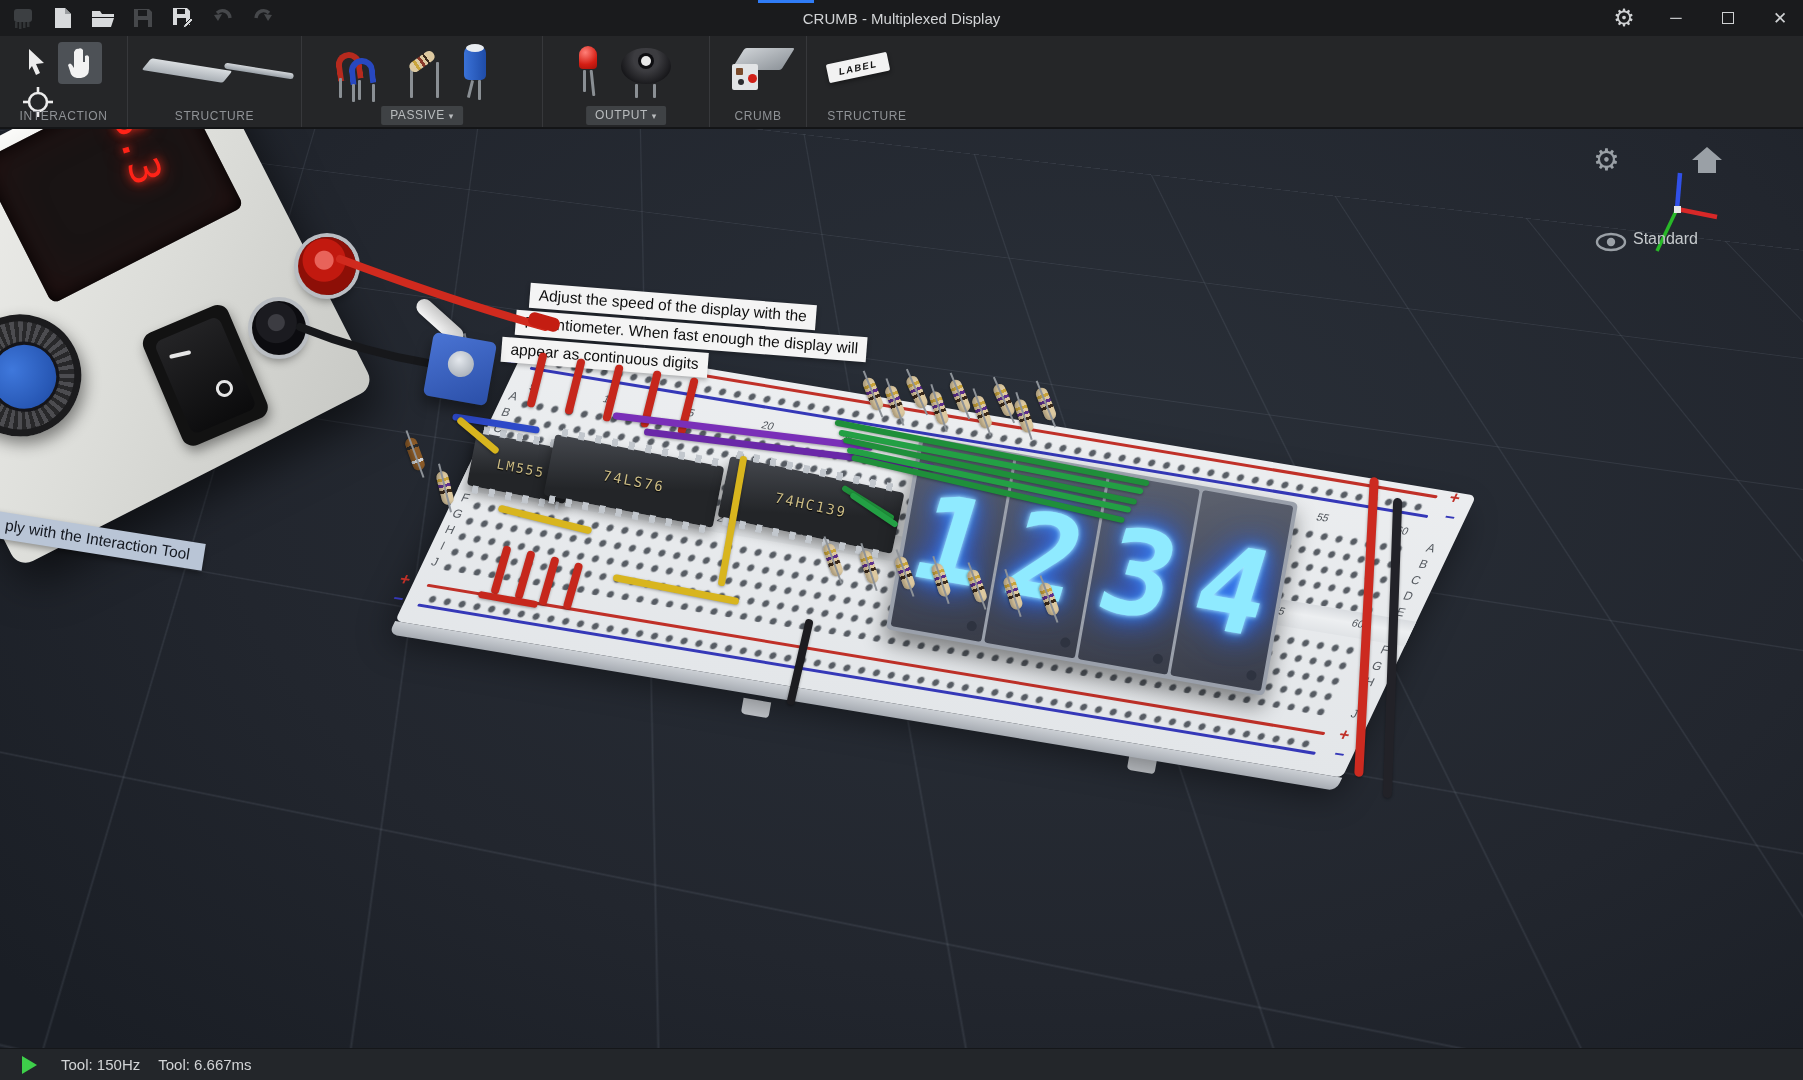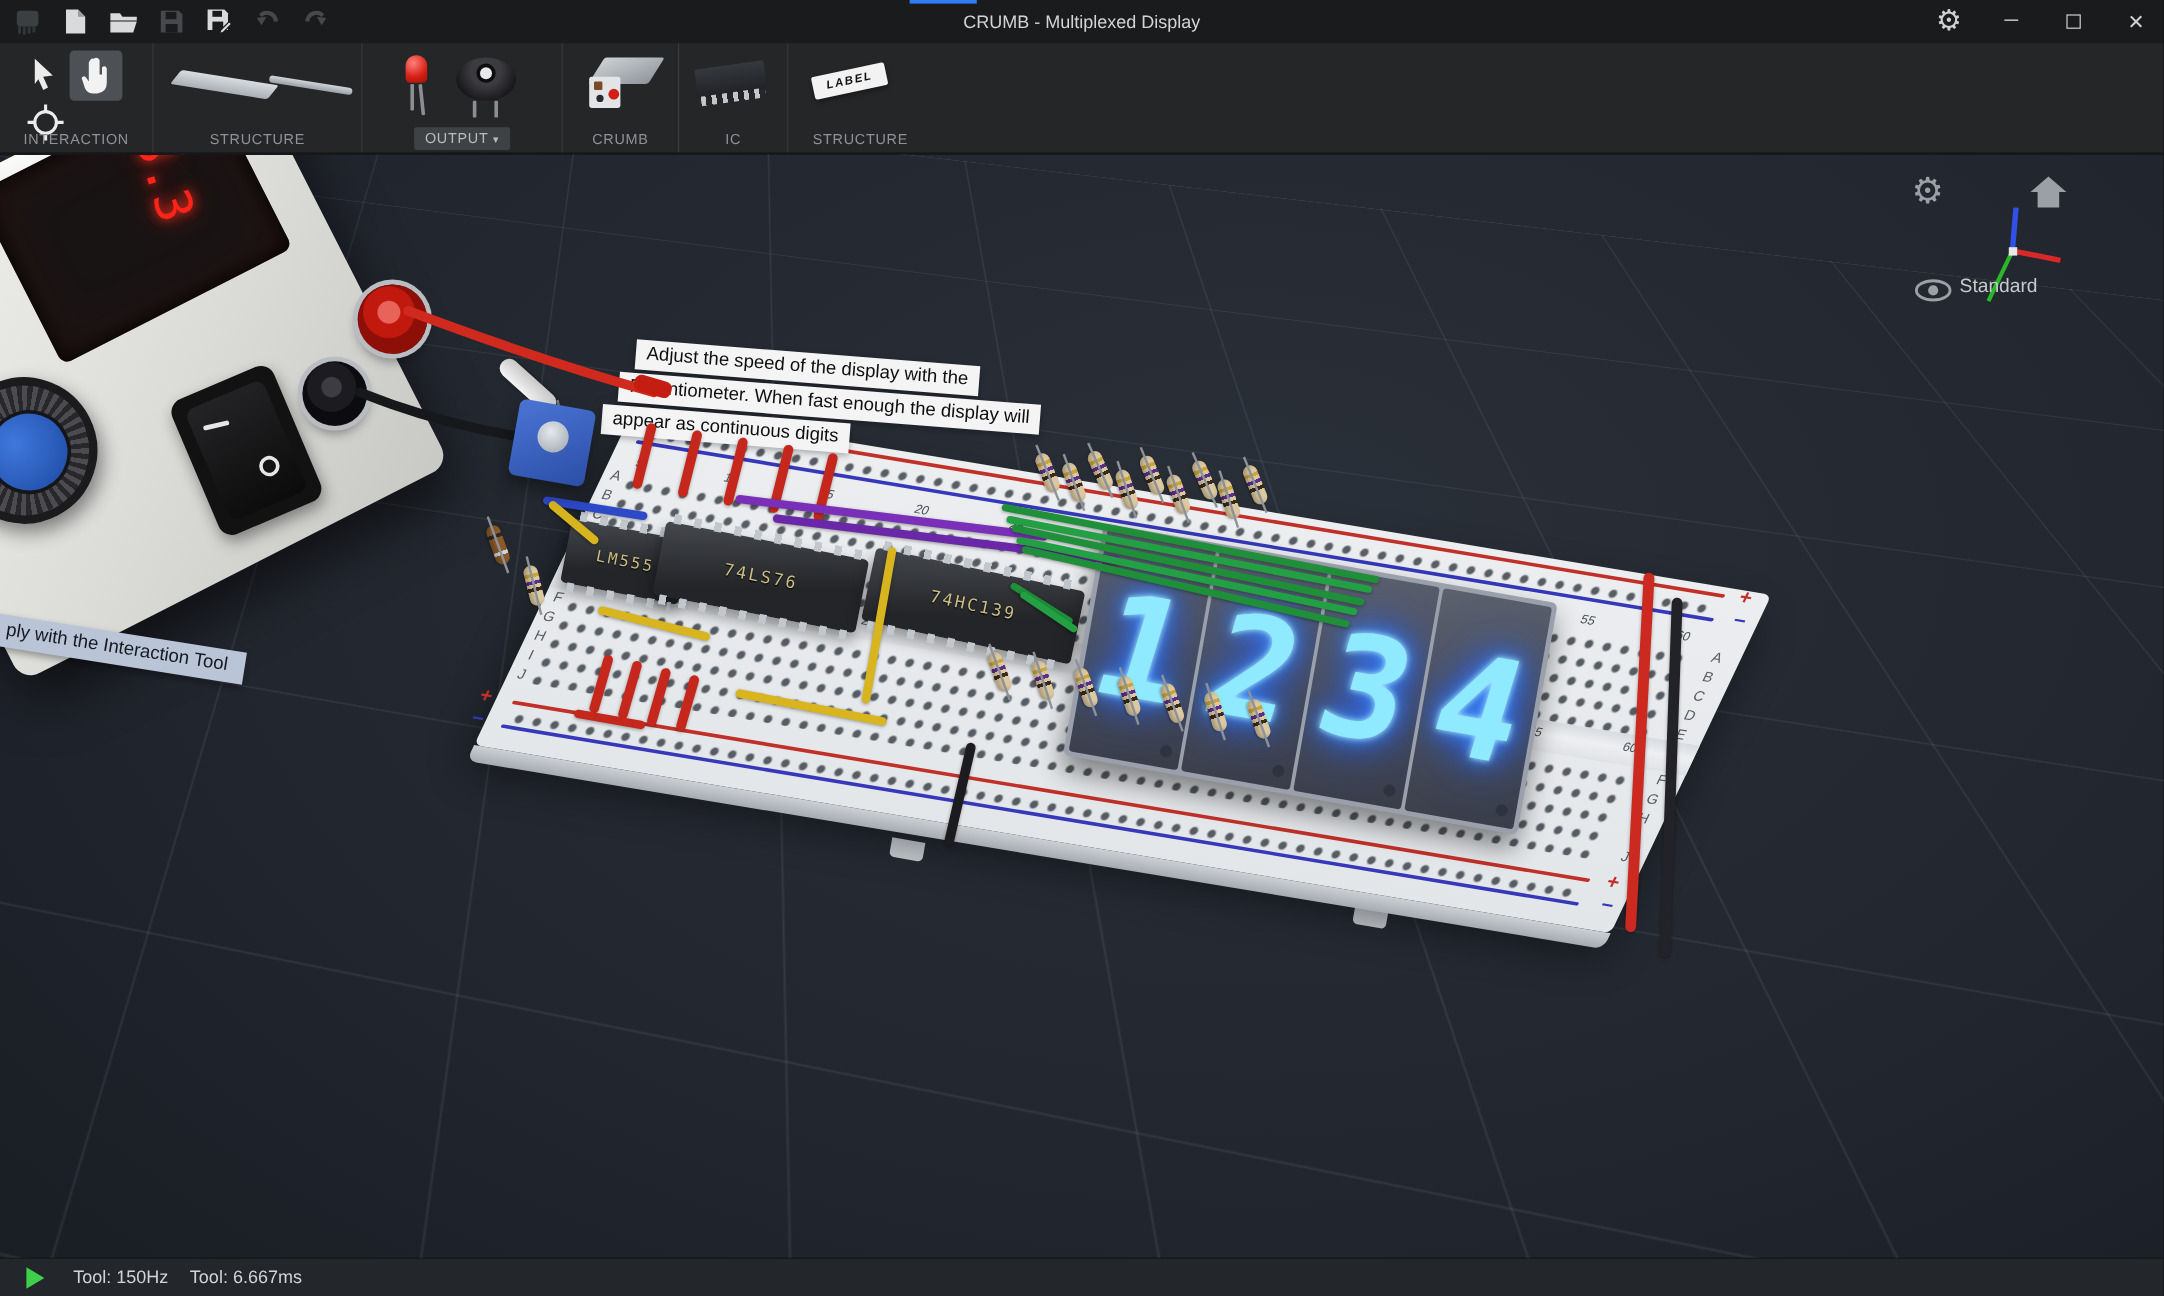--- a/index.html
+++ b/index.html
@@ -265,20 +265,41 @@
       </div>
       <div class="tsec-label">INTERACTION</div>
     </div>
 
     <div class="tsec" style="width:174px;">
       <div class="icon-abs" style="left:18px; top:28px; width:82px; height:13px; border-radius:2px; background:linear-gradient(180deg,#d9dde0,#a9afb5); transform:rotate(9deg) skewX(-30deg);"></div>
       <div class="icon-abs" style="left:96px; top:32px; width:70px; height:6px; border-radius:3px; background:linear-gradient(180deg,#d2d6da,#989fa6); transform:rotate(9deg);"></div>
       <div class="tsec-label">STRUCTURE</div>
     </div>
 
+    <div class="tsec" style="width:241px;">
+      <div class="icon-abs" style="left:34px; top:12px; width:52px; height:52px;">
+        <div class="arc" style="left:0; top:4px; width:26px; height:28px; transform:rotate(-8deg);"></div>
+        <div class="arc" style="left:13px; top:10px; width:26px; height:26px; border-color:#2848c0; transform:rotate(-6deg);"></div>
+        <div class="leg" style="left:3px; top:30px; height:20px;"></div>
+        <div class="leg" style="left:22px; top:32px; height:20px;"></div>
+        <div class="leg" style="left:16px; top:36px; height:18px;"></div>
+        <div class="leg" style="left:36px; top:36px; height:18px;"></div>
+      </div>
+      <div class="icon-abs" style="left:100px; top:10px; width:50px; height:56px;">
+        <div class="leg" style="left:8px; top:22px; height:30px;"></div>
+        <div class="leg" style="left:34px; top:16px; height:36px;"></div>
+        <div class="res-icon-body" style="left:6px; top:10px; transform:rotate(-35deg);"></div>
+      </div>
+      <div class="icon-abs" style="left:158px; top:8px; width:40px; height:58px;">
+        <div class="cap-body" style="left:4px; top:2px;"></div>
+        <div class="leg" style="left:9px; top:36px; height:18px; transform:rotate(14deg);"></div>
+        <div class="leg" style="left:18px; top:36px; height:20px;"></div>
+      </div>
+      <div class="tsec-label btn"><span>PASSIVE</span> <span class="caret">▾</span></div>
+    </div>
 
 
     <div class="tsec" style="width:167px;">
       <div class="icon-abs" style="left:32px; top:10px; width:30px; height:56px;">
         <div class="icon-abs" style="left:4px; top:0; width:18px; height:23px; border-radius:9px 9px 4px 4px; background:radial-gradient(circle at 35% 28%, #ff8078, #d41e14 60%, #a01008);"></div>
         <div class="leg" style="left:8px; top:24px; height:22px;"></div>
         <div class="leg" style="left:16px; top:24px; height:26px; transform:rotate(-6deg);"></div>
       </div>
       <div class="icon-abs" style="left:78px; top:12px; width:54px; height:52px;">
         <div class="icon-abs" style="left:0; top:0; width:50px; height:36px; border-radius:50%; background:radial-gradient(ellipse at 50% 30%, #3c3c40 0 35%, #17171a 75%);"></div>
@@ -293,26 +314,20 @@
       <div class="icon-abs" style="left:20px; top:12px; width:56px; height:46px;">
         <div class="icon-abs" style="left:0; top:0; width:50px; height:22px; background:linear-gradient(150deg,#cdd1d5,#8f959b); transform:skewX(-32deg) translateX(8px); border-radius:2px;"></div>
         <div class="icon-abs" style="left:2px; top:16px; width:26px; height:26px; background:#e2e4e6; border-radius:2px;"></div>
         <div class="icon-abs" style="left:6px; top:20px; width:7px; height:7px; background:#7a4a2a; border-radius:1px;"></div>
         <div class="icon-abs" style="left:18px; top:26px; width:9px; height:9px; border-radius:50%; background:#d02018;"></div>
         <div class="icon-abs" style="left:8px; top:31px; width:6px; height:6px; border-radius:50%; background:#2a2a2e;"></div>
       </div>
       <div class="tsec-label">CRUMB</div>
     </div>
 
-    <div class="tsec" style="width:91px;">
-      <div class="icon-abs" style="left:14px; top:18px; width:58px; height:24px; background:linear-gradient(#35383d,#202226); border-radius:2px; transform:rotate(-8deg);">
-        <div class="icon-abs" style="left:2px; bottom:-7px; right:2px; height:8px; background:repeating-linear-gradient(90deg,#c2c6cb 0 4px, transparent 4px 9px);"></div>
-      </div>
-      <div class="tsec-label">IC</div>
-    </div>
 
     <div class="tsec" style="width:120px; border-right:none;">
       <div class="icon-abs" style="left:20px; top:22px; width:62px; height:19px; background:#f2f2f2; border-radius:2px; transform:rotate(-12deg); box-shadow:0 2px 4px rgba(0,0,0,.4); display:flex; align-items:center; justify-content:center;">
         <span style="font-size:9.5px; font-weight:bold; font-style:italic; color:#111; letter-spacing:1.5px;">LABEL</span>
       </div>
       <div class="tsec-label">STRUCTURE</div>
     </div>
   </div>
 
   <div class="scene">

